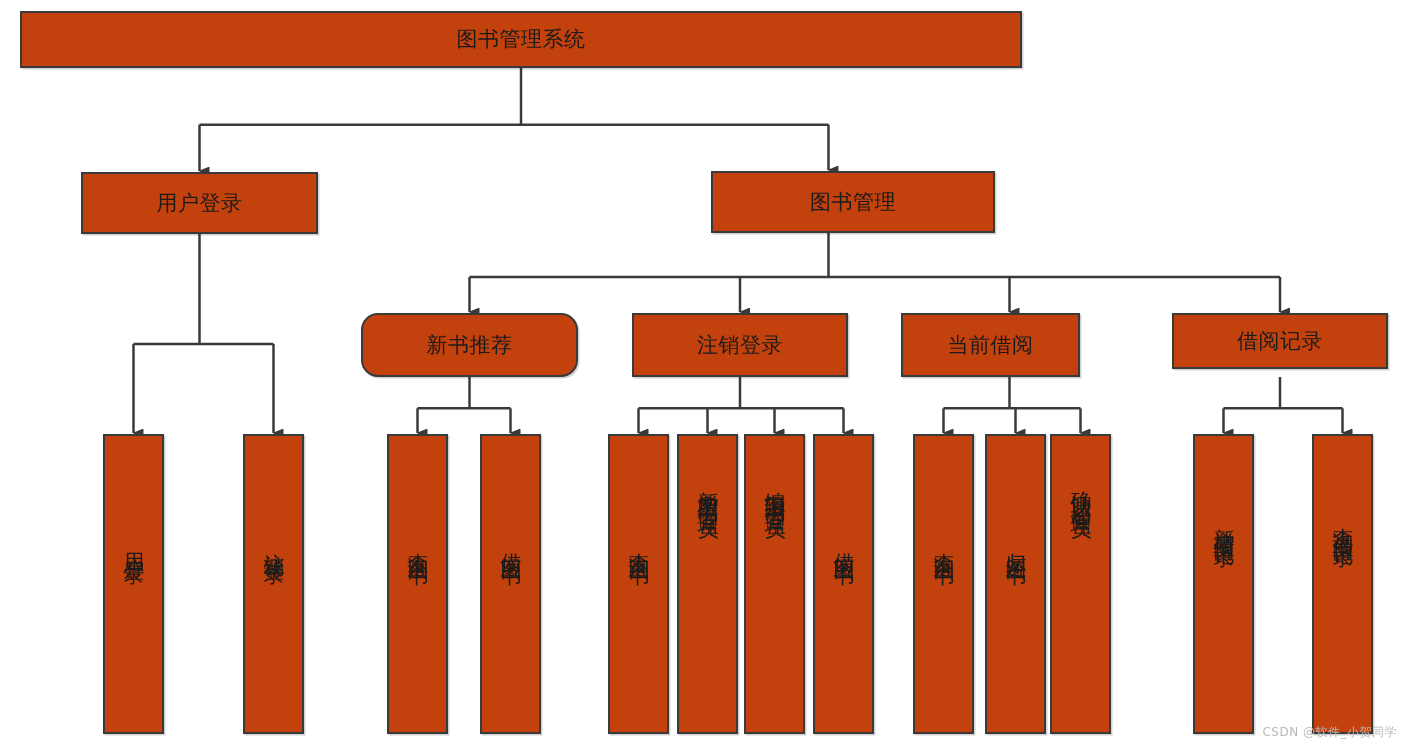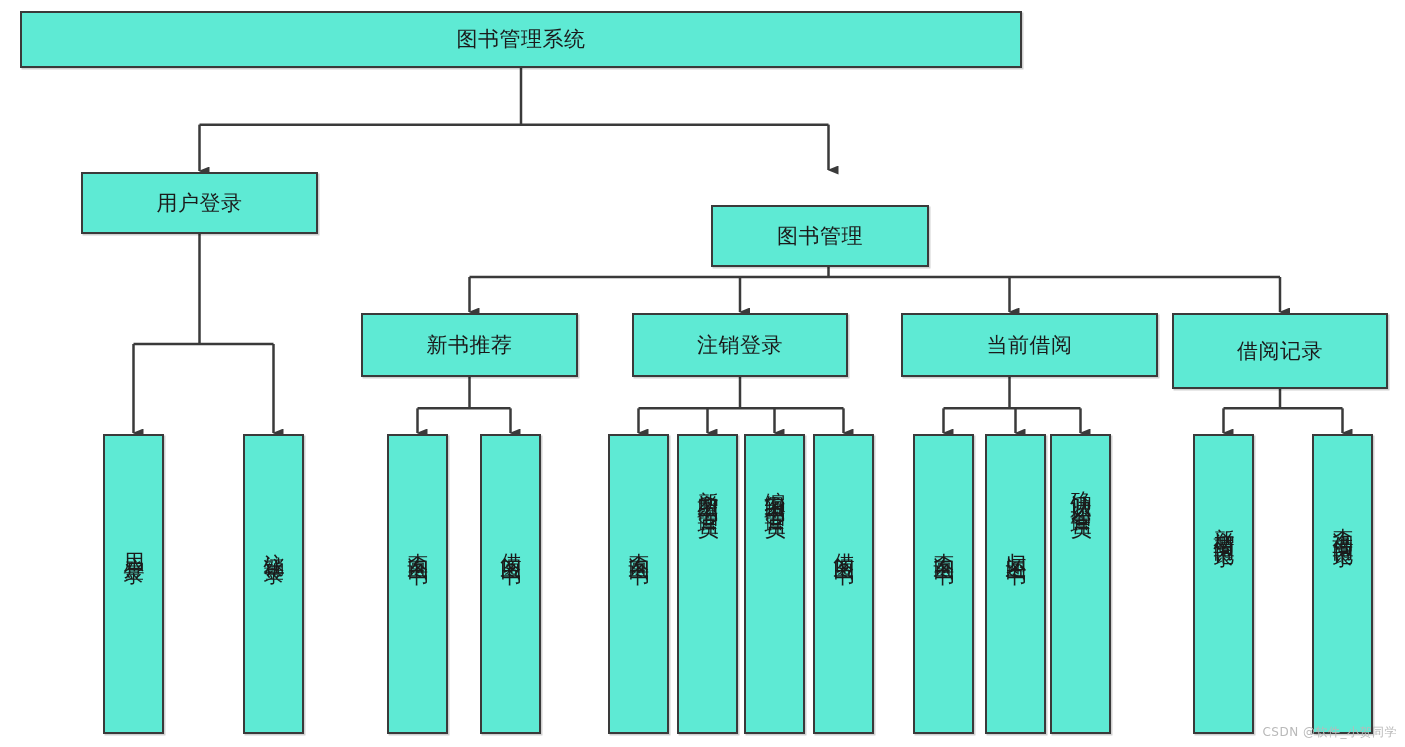--- a/index.html
+++ b/index.html
@@ -21,21 +21,21 @@
     position: absolute;
     left: 0;
     top: 0;
     width: 1405px;
     height: 747px;
   }
   .node-box {
     position: absolute;
     box-sizing: border-box;
     border: 2.5px solid #3a3a3a;
-    background: #5eead4;
+    background: #c2410c;
     display: flex;
     align-items: center;
     justify-content: center;
     color: #1a1a1a;
     box-shadow: 1.5px 1.5px 0 rgba(0,0,0,0.18);
   }
   .node-label {
     font-size: 21px;
     line-height: 1.15;
     letter-spacing: 0.5px;
@@ -114,33 +114,33 @@
       </g>
   </svg>
 
   <div id="node-layer">
       <div class="node-box" style="left: 20px; top: 11px; width: 1002px; height: 57px;">
         <span class="node-label">图书管理系统</span>
       </div>
       <div class="node-box" style="left: 81px; top: 172px; width: 237px; height: 62px;">
         <span class="node-label">用户登录</span>
       </div>
-      <div class="node-box" style="left: 711px; top: 171px; width: 218px; height: 62px; margin-top: 34px;">
+      <div class="node-box" style="left: 711px; top: 171px; width: 284px; height: 62px;">
         <span class="node-label">图书管理</span>
       </div>
-      <div class="node-box" style="left: 361px; top: 313px; width: 217px; height: 64px;">
+      <div class="node-box" style="left: 361px; top: 313px; width: 217px; height: 64px; border-radius: 17px;">
         <span class="node-label">新书推荐</span>
       </div>
       <div class="node-box" style="left: 632px; top: 313px; width: 216px; height: 64px;">
         <span class="node-label">注销登录</span>
       </div>
-      <div class="node-box" style="left: 901px; top: 313px; width: 257px; height: 64px;">
+      <div class="node-box" style="left: 901px; top: 313px; width: 179px; height: 64px;">
         <span class="node-label">当前借阅</span>
       </div>
-      <div class="node-box" style="left: 1172px; top: 313px; width: 216px; height: 76px;">
+      <div class="node-box" style="left: 1172px; top: 313px; width: 216px; height: 56px;">
         <span class="node-label">借阅记录</span>
       </div>
       <div class="node-box vertical" style="left: 103px; top: 434px; width: 61px; height: 300px;">
         <span class="node-label" style="font-size: 21px; letter-spacing: 4px; margin-top: 100px;">用户登录</span>
       </div>
       <div class="node-box vertical" style="left: 243px; top: 434px; width: 61px; height: 300px;">
         <span class="node-label" style="font-size: 21px; letter-spacing: 4px; margin-top: 100px;">注销登录</span>
       </div>
       <div class="node-box vertical" style="left: 387px; top: 434px; width: 61px; height: 300px;">
         <span class="node-label" style="font-size: 21px; letter-spacing: 4px; margin-top: 100px;">查询图书</span>

